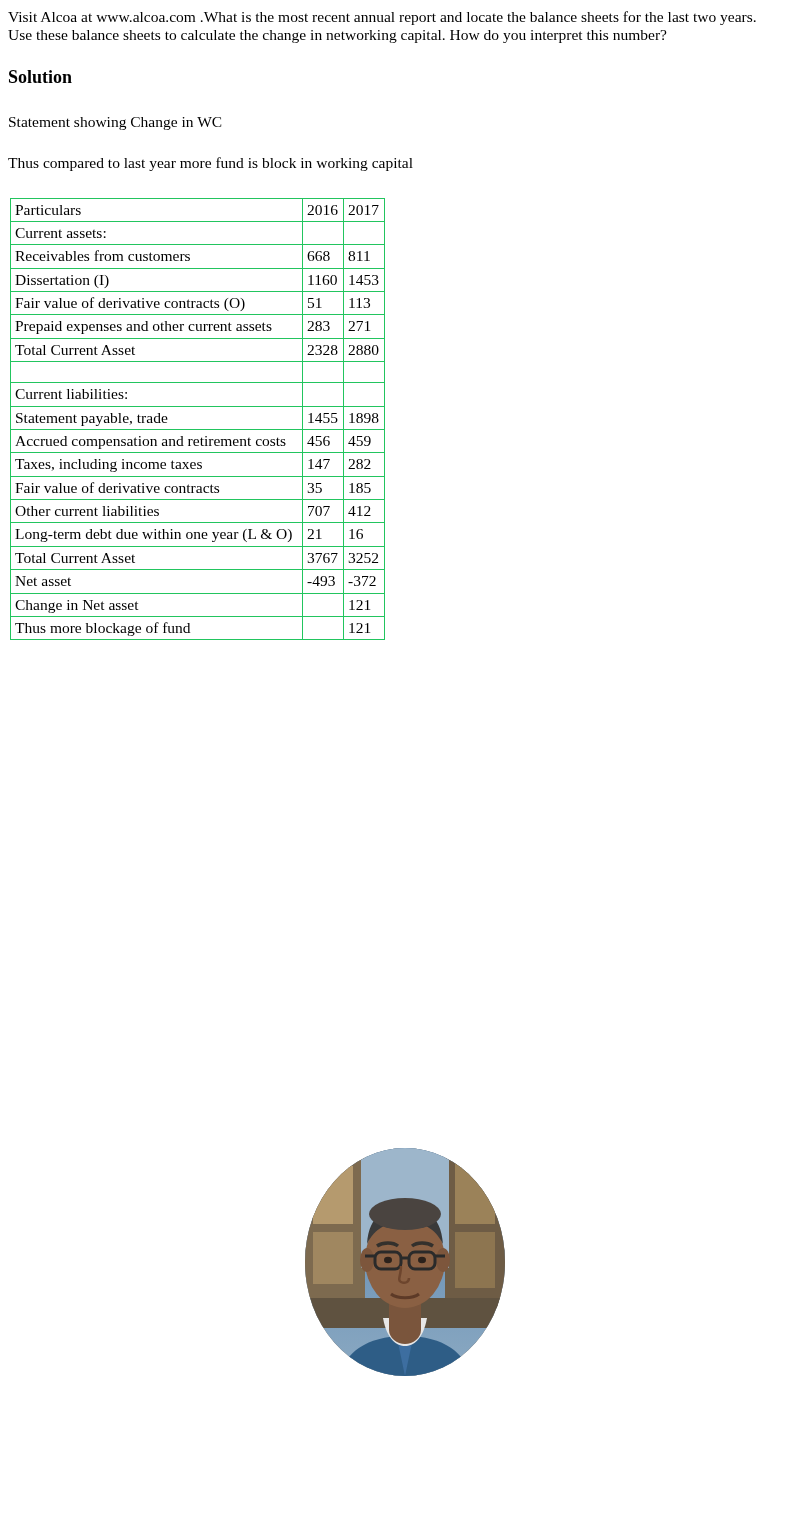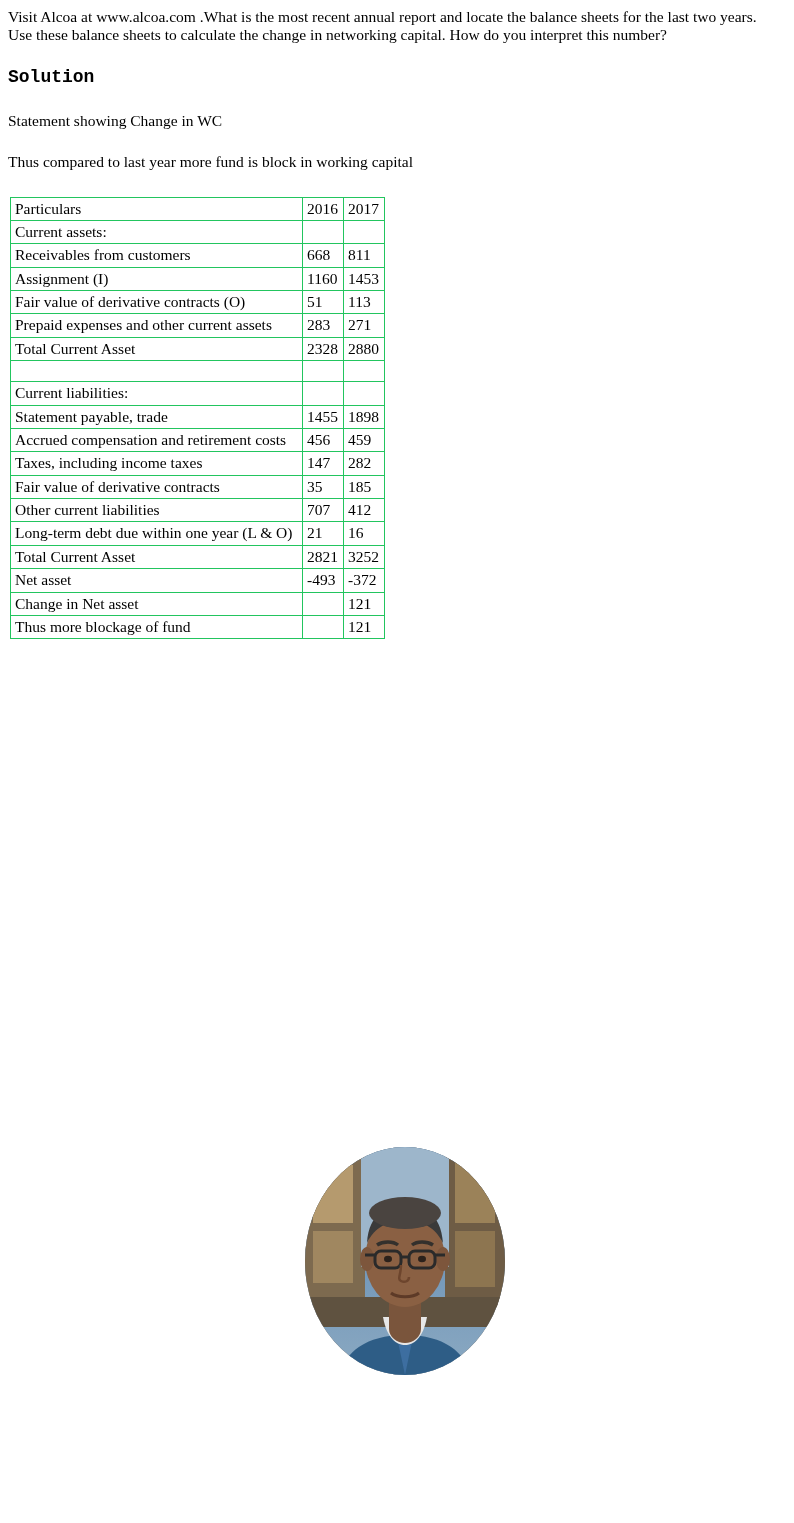--- a/index.html
+++ b/index.html
@@ -24,21 +24,21 @@
     font-size: 15.5px;
     line-height: 1.18;
     margin: 0 0 8px 0;
     padding: 0;
     max-width: 780px;
   }
   .intro-line {
     display: block;
   }
   h2.solution {
-    font-family: Liberation Mono, monospace;
+    font-family: Liberation Serif, serif;
     font-size: 18px;
     font-weight: bold;
     margin: 22px 0 0 0;
     padding: 0;
   }
   .para {
     font-family: "Liberation Serif", serif;
     font-size: 15.5px;
     margin: 25px 0 0 0;
     padding: 0;
@@ -122,21 +122,21 @@
         <td class="c0">Current assets:</td>
         <td class="c1"></td>
         <td class="c2"></td>
       </tr>
       <tr>
         <td class="c0">Receivables from customers</td>
         <td class="c1">668</td>
         <td class="c2">811</td>
       </tr>
       <tr>
-        <td class="c0">Assignment (I)</td>
+        <td class="c0">Dissertation (I)</td>
         <td class="c1">1160</td>
         <td class="c2">1453</td>
       </tr>
       <tr>
         <td class="c0">Fair value of derivative contracts (O)</td>
         <td class="c1">51</td>
         <td class="c2">113</td>
       </tr>
       <tr>
         <td class="c0">Prepaid expenses and other current assets</td>
@@ -183,21 +183,21 @@
         <td class="c1">707</td>
         <td class="c2">412</td>
       </tr>
       <tr>
         <td class="c0">Long-term debt due within one year (L &amp; O)</td>
         <td class="c1">21</td>
         <td class="c2">16</td>
       </tr>
       <tr>
         <td class="c0">Total Current Asset</td>
-        <td class="c1">2821</td>
+        <td class="c1">3767</td>
         <td class="c2">3252</td>
       </tr>
       <tr>
         <td class="c0">Net asset</td>
         <td class="c1">-493</td>
         <td class="c2">-372</td>
       </tr>
       <tr>
         <td class="c0">Change in Net asset</td>
         <td class="c1"></td>

